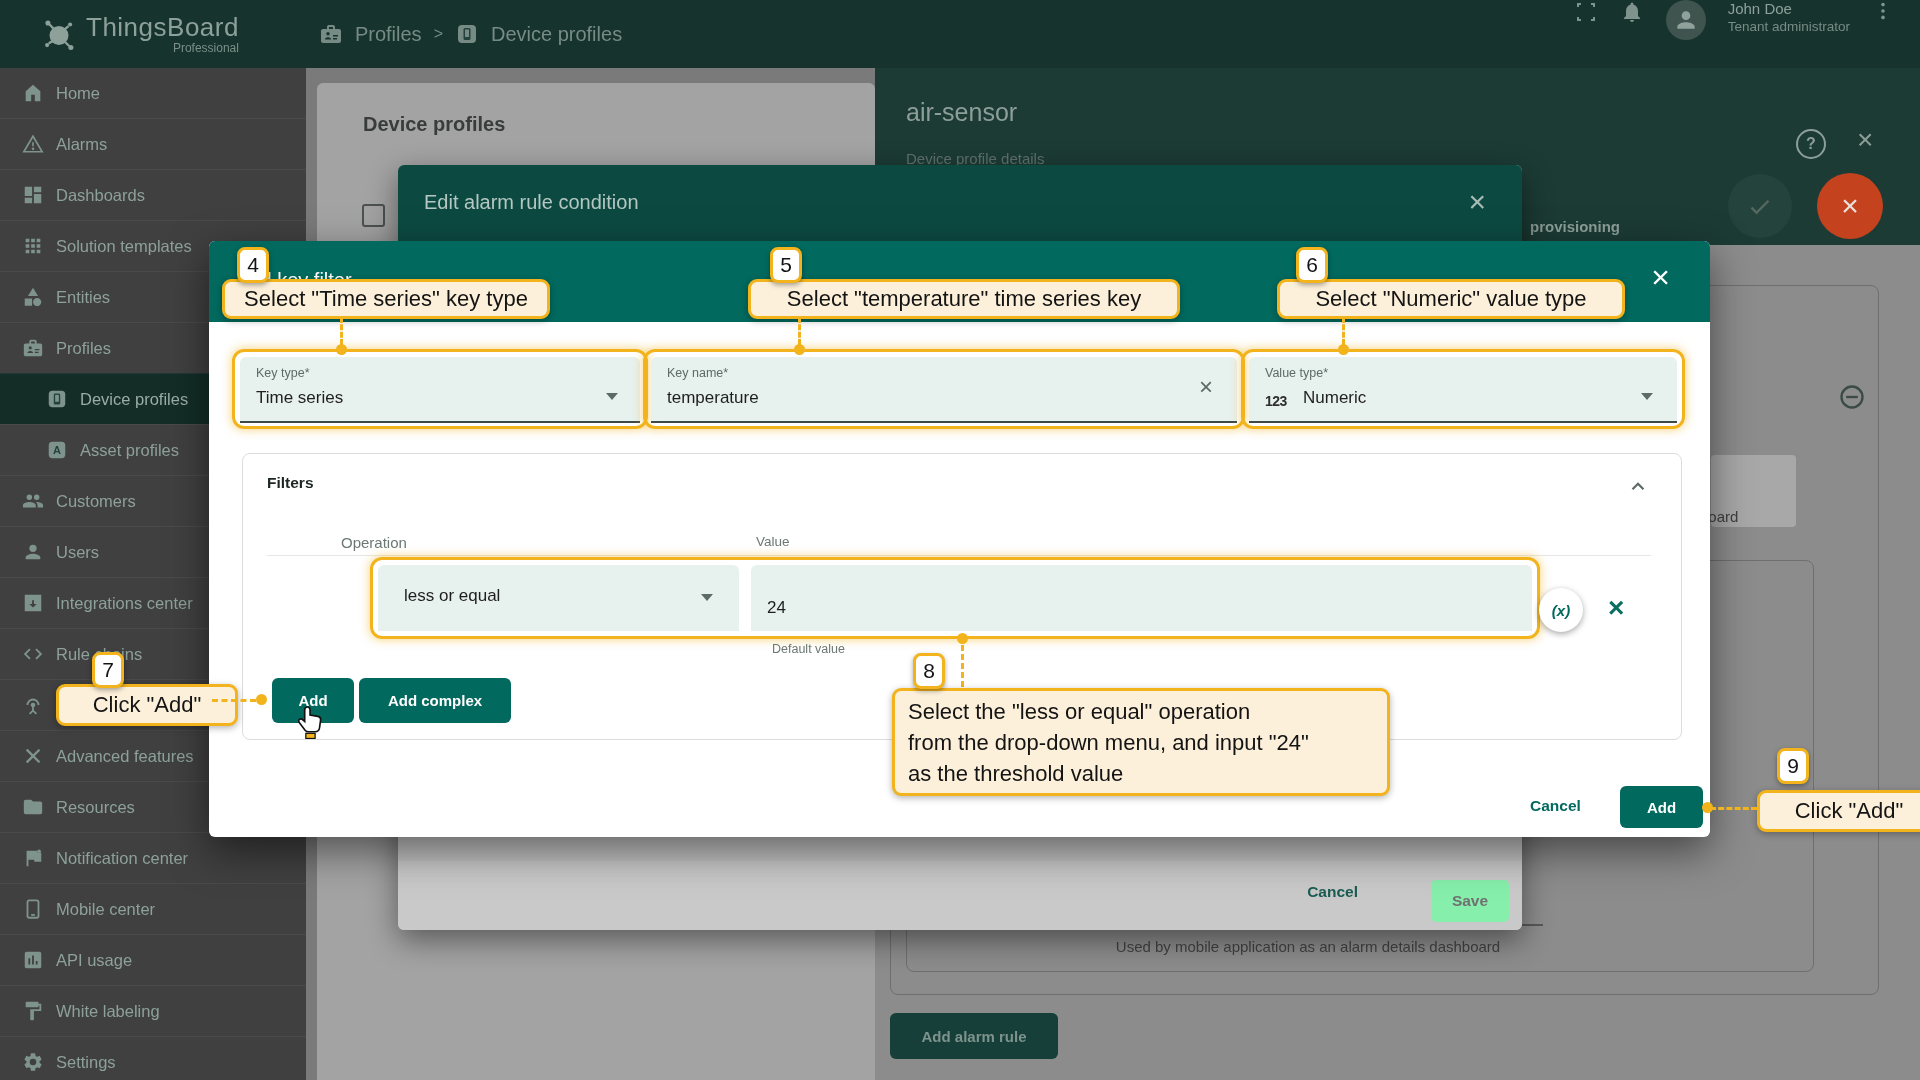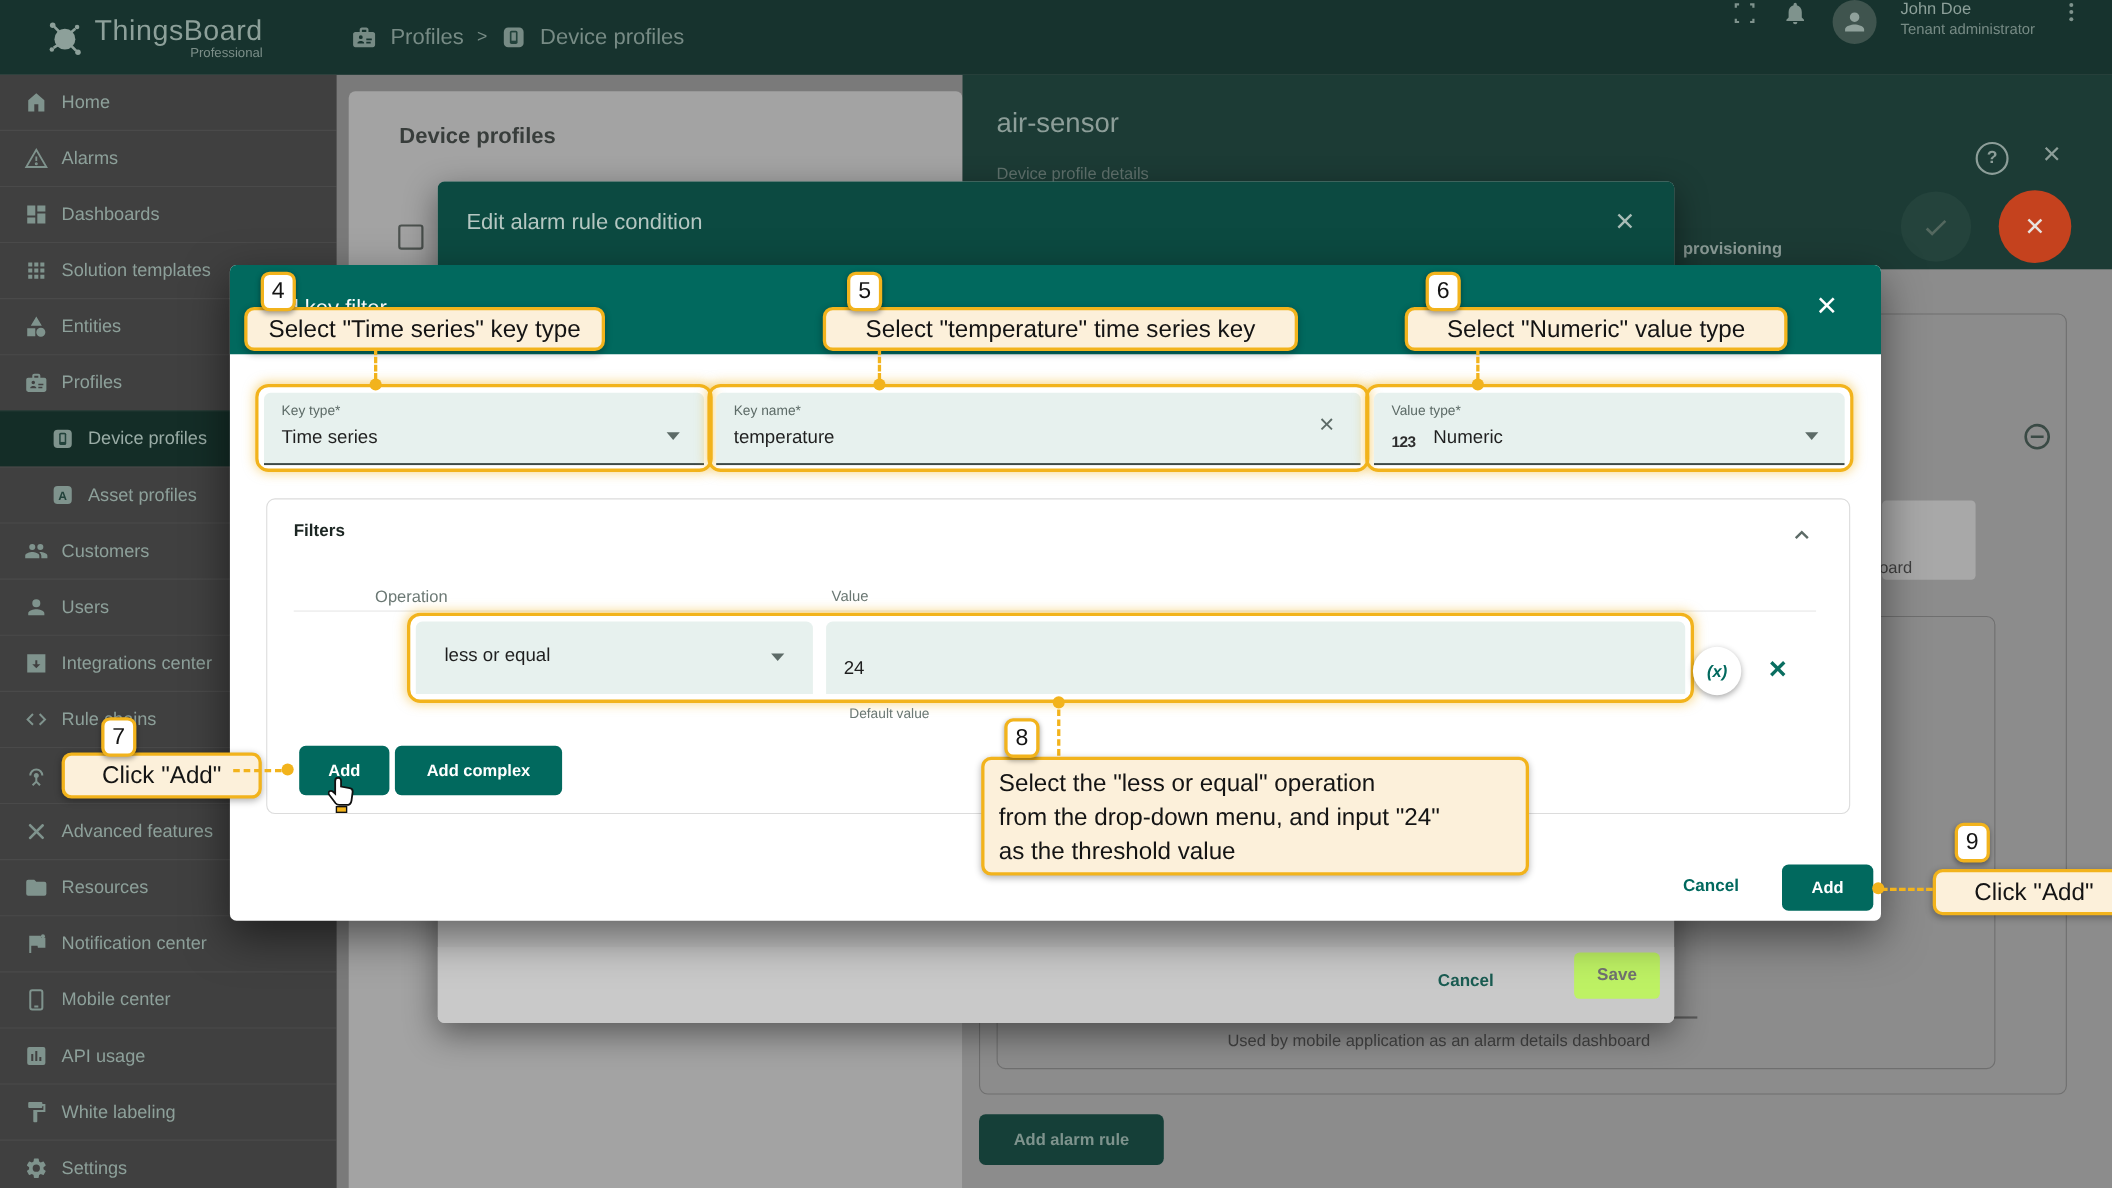--- a/index.html
+++ b/index.html
@@ -356,21 +356,21 @@
     <span style="font-size:30px;color:#e8e2df;">×</span>
   </div>
 
   <div class="dlg1">
     <div class="hd">
       <div class="abs" style="left:26px;top:26px;font-size:20px;color:#b5c7c2;">Edit alarm rule condition</div>
       <div class="abs" style="right:36px;top:20px;font-size:30px;color:#a9bdb7;">×</div>
     </div>
     <div class="bar">
       <div class="abs" style="right:164px;top:22px;font-size:15.5px;font-weight:700;color:#1a5c52;">Cancel</div>
-      <div class="abs" style="right:13px;top:5px;width:78px;height:42px;background:#bef264;border-radius:5px;display:flex;align-items:center;justify-content:center;font-size:15.5px;font-weight:700;color:#717171;">Save</div>
+      <div class="abs" style="right:13px;top:19px;width:78px;height:42px;background:#86efac;border-radius:5px;display:flex;align-items:center;justify-content:center;font-size:15.5px;font-weight:700;color:#717171;">Save</div>
     </div>
   </div>
 
   <div class="dlg2">
     <div class="hd">
       <div class="abs" style="left:27px;top:28px;font-size:20px;color:#ffffff;">Add key filter</div>
       <div class="abs" style="right:40px;top:18px;font-size:32px;color:#ffffff;">×</div>
     </div>
 
     <div class="fld" style="left:31px;top:116px;width:400px;height:64px;">

